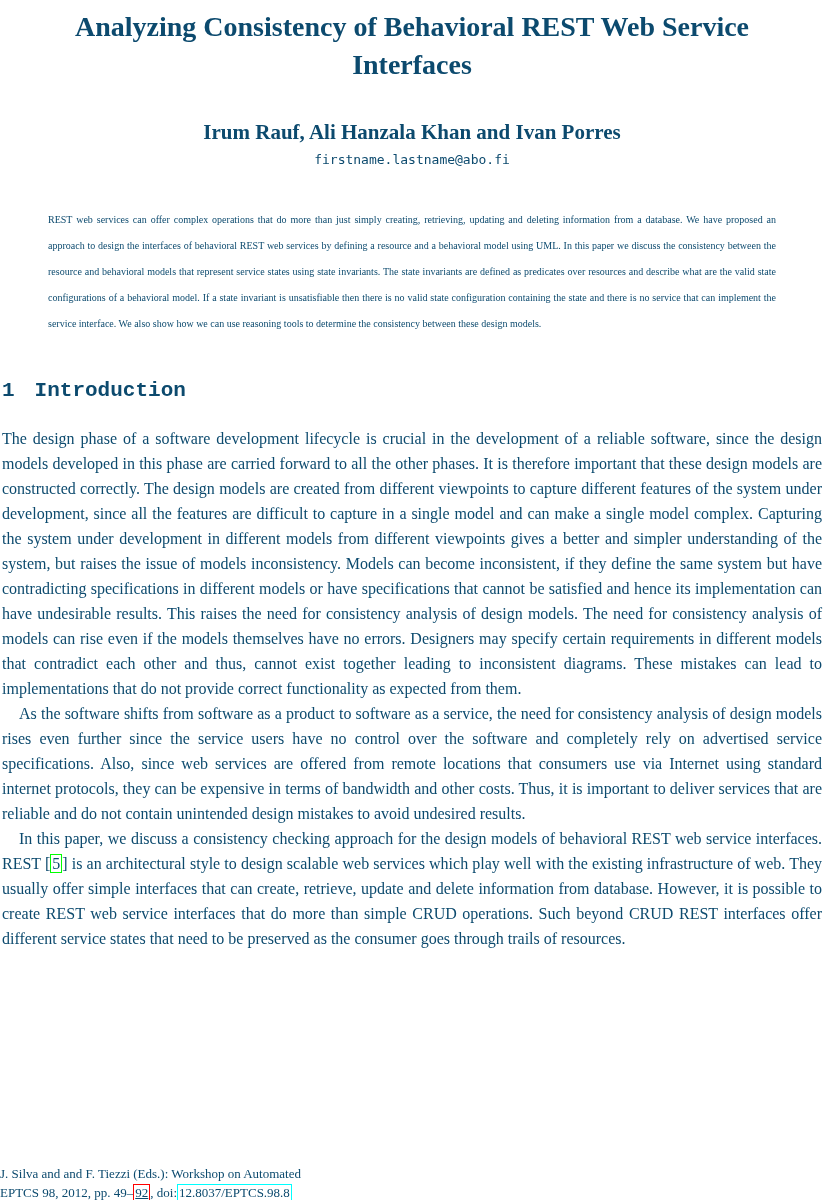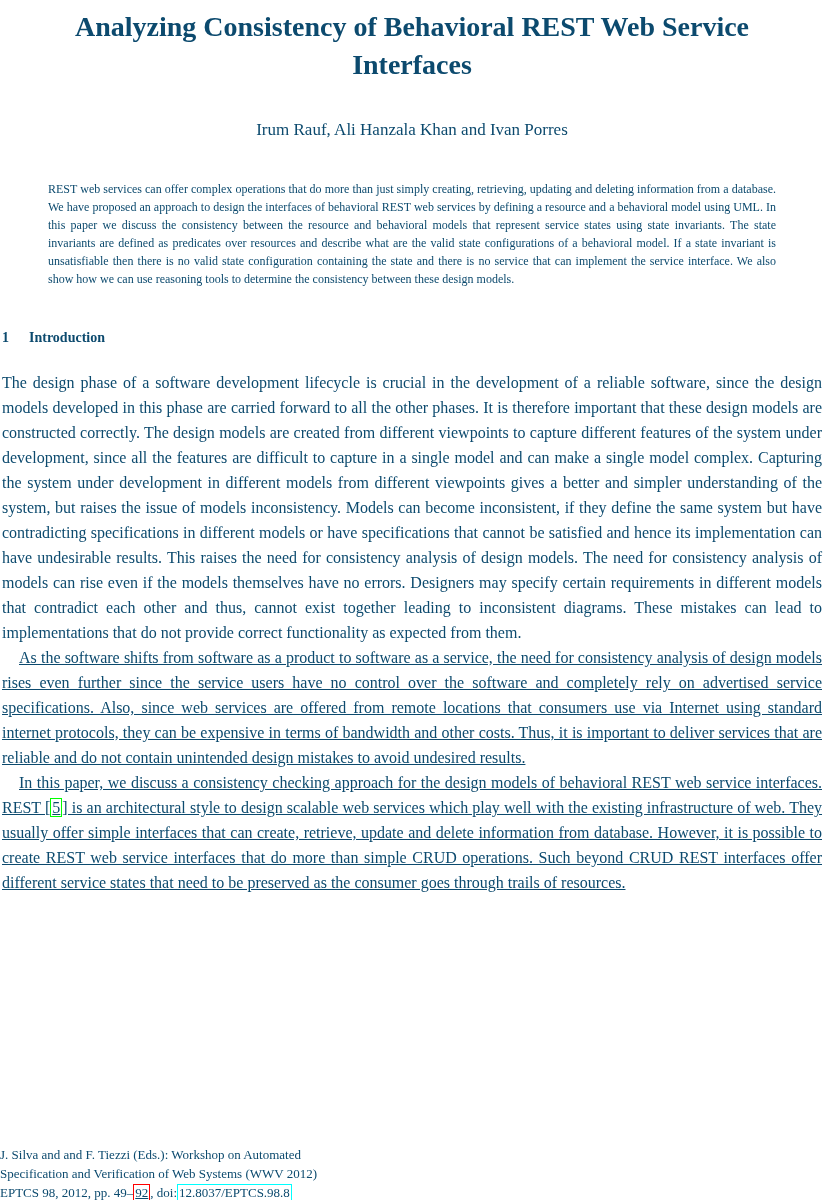--- a/index.html
+++ b/index.html
@@ -21,62 +21,63 @@
     margin: 0 auto;
     padding-top: 0px;
     max-width: 780px;
     font-size: 28px;
     line-height: 38px;
     font-weight: bold;
     text-align: center;
   }
   .authors {
     margin-top: 36px;
-    font-size: 17px;
+    font-size: 21px;
     text-align: center;
+    font-weight: bold;
   }
   .affiliation {
     margin-top: 7px;
     font-size: 13.5px;
     text-align: center;
   }
   .email {
     margin-top: 7px;
     font-size: 13px;
     font-family: "DejaVu Sans Mono", monospace;
     text-align: center;
   }
   .abstract {
     margin: 40px 48px 0 48px;
-    font-size: 12px;
-    line-height: 18px;
+    font-size: 10px;
+    line-height: 26px;
     text-align: justify;
   }
   .section-heading {
     margin: 42px 2px 0 2px;
-    font-size: 14px;
+    font-size: 21px;
     font-weight: bold;
+    font-family: Liberation Mono, monospace;
   }
   .sec-num {
     display: inline-block;
     margin-right: 20px;
   }
   .body-text {
     margin: 24px 2px 0 2px;
     font-size: 16px;
     line-height: 25px;
     text-align: justify;
   }
   .body-text p {
     margin: 0;
     padding: 0;
   }
   .body-text p.indent {
     text-indent: 17px;
-    text-decoration: underline;
   }
   .linkbox {
     border: 1.5px solid #000;
     padding: 0 1px;
     cursor: pointer;
   }
   .footer {
     position: absolute;
     left: 0;
     bottom: 6px;
@@ -88,30 +89,30 @@
 </head>
 <body>
 
 <div class="page">
 
   <h1 class="title">Analyzing Consistency of Behavioral REST Web Service Interfaces</h1>
 
   <div class="authors">Irum Rauf, Ali Hanzala Khan and Ivan Porres</div>
 
 
+  <div class="email">firstname.lastname@abo.fi</div>
 
   <div class="abstract">REST web services can offer complex operations that do more than just simply creating, retrieving, updating and deleting information from a database. We have proposed an approach to design the interfaces of behavioral REST web services by defining a resource and a behavioral model using UML. In this paper we discuss the consistency between the resource and behavioral models that represent service states using state invariants. The state invariants are defined as predicates over resources and describe what are the valid state configurations of a behavioral model. If a state invariant is unsatisfiable then there is no valid state configuration containing the state and there is no service that can implement the service interface. We also show how we can use reasoning tools to determine the consistency between these design models.</div>
 
   <h2 class="section-heading"><span class="sec-num">1</span><span>Introduction</span></h2>
 
   <div class="body-text">
     <p class="para">The design phase of a software development lifecycle is crucial in the development of a reliable software, since the design models developed in this phase are carried forward to all the other phases. It is therefore important that these design models are constructed correctly. The design models are created from different viewpoints to capture different features of the system under development, since all the features are difficult to capture in a single model and can make a single model complex. Capturing the system under development in different models from different viewpoints gives a better and simpler understanding of the system, but raises the issue of models inconsistency. Models can become inconsistent, if they define the same system but have contradicting specifications in different models or have specifications that cannot be satisfied and hence its implementation can have undesirable results. This raises the need for consistency analysis of design models. The need for consistency analysis of models can rise even if the models themselves have no errors. Designers may specify certain requirements in different models that contradict each other and thus, cannot exist together leading to inconsistent diagrams. These mistakes can lead to implementations that do not provide correct functionality as expected from them.</p>
     <p class="para indent">As the software shifts from software as a product to software as a service, the need for consistency analysis of design models rises even further since the service users have no control over the software and completely rely on advertised service specifications. Also, since web services are offered from remote locations that consumers use via Internet using standard internet protocols, they can be expensive in terms of bandwidth and other costs. Thus, it is important to deliver services that are reliable and do not contain unintended design mistakes to avoid undesired results.</p>
     <p class="para indent"><span>In this paper, we discuss a consistency checking approach for the design models of behavioral REST web service interfaces. REST [</span><span class="linkbox" style="border-color: rgb(0, 255, 0);">5</span><span>] is an architectural style to design scalable web services which play well with the existing infrastructure of web. They usually offer simple interfaces that can create, retrieve, update and delete information from database. However, it is possible to create REST web service interfaces that do more than simple CRUD operations. Such beyond CRUD REST interfaces offer different service states that need to be preserved as the consumer goes through trails of resources.</span></p>
   </div>
 
   <div class="footer">
     <div>J. Silva and and F. Tiezzi (Eds.): Workshop on Automated</div>
-    <div>Specification and Verification of Web Systems (WWV 2012)</div>
     <div><span>EPTCS 98, 2012, pp. 49–</span><span class="linkbox" style="border-color: rgb(255, 0, 0); text-decoration: underline;">92</span><span>, doi:</span><span class="linkbox" style="border-color: rgb(0, 255, 255);">12.8037/EPTCS.98.8</span></div>
   </div>
 
 </div>
 
 </body></html>

